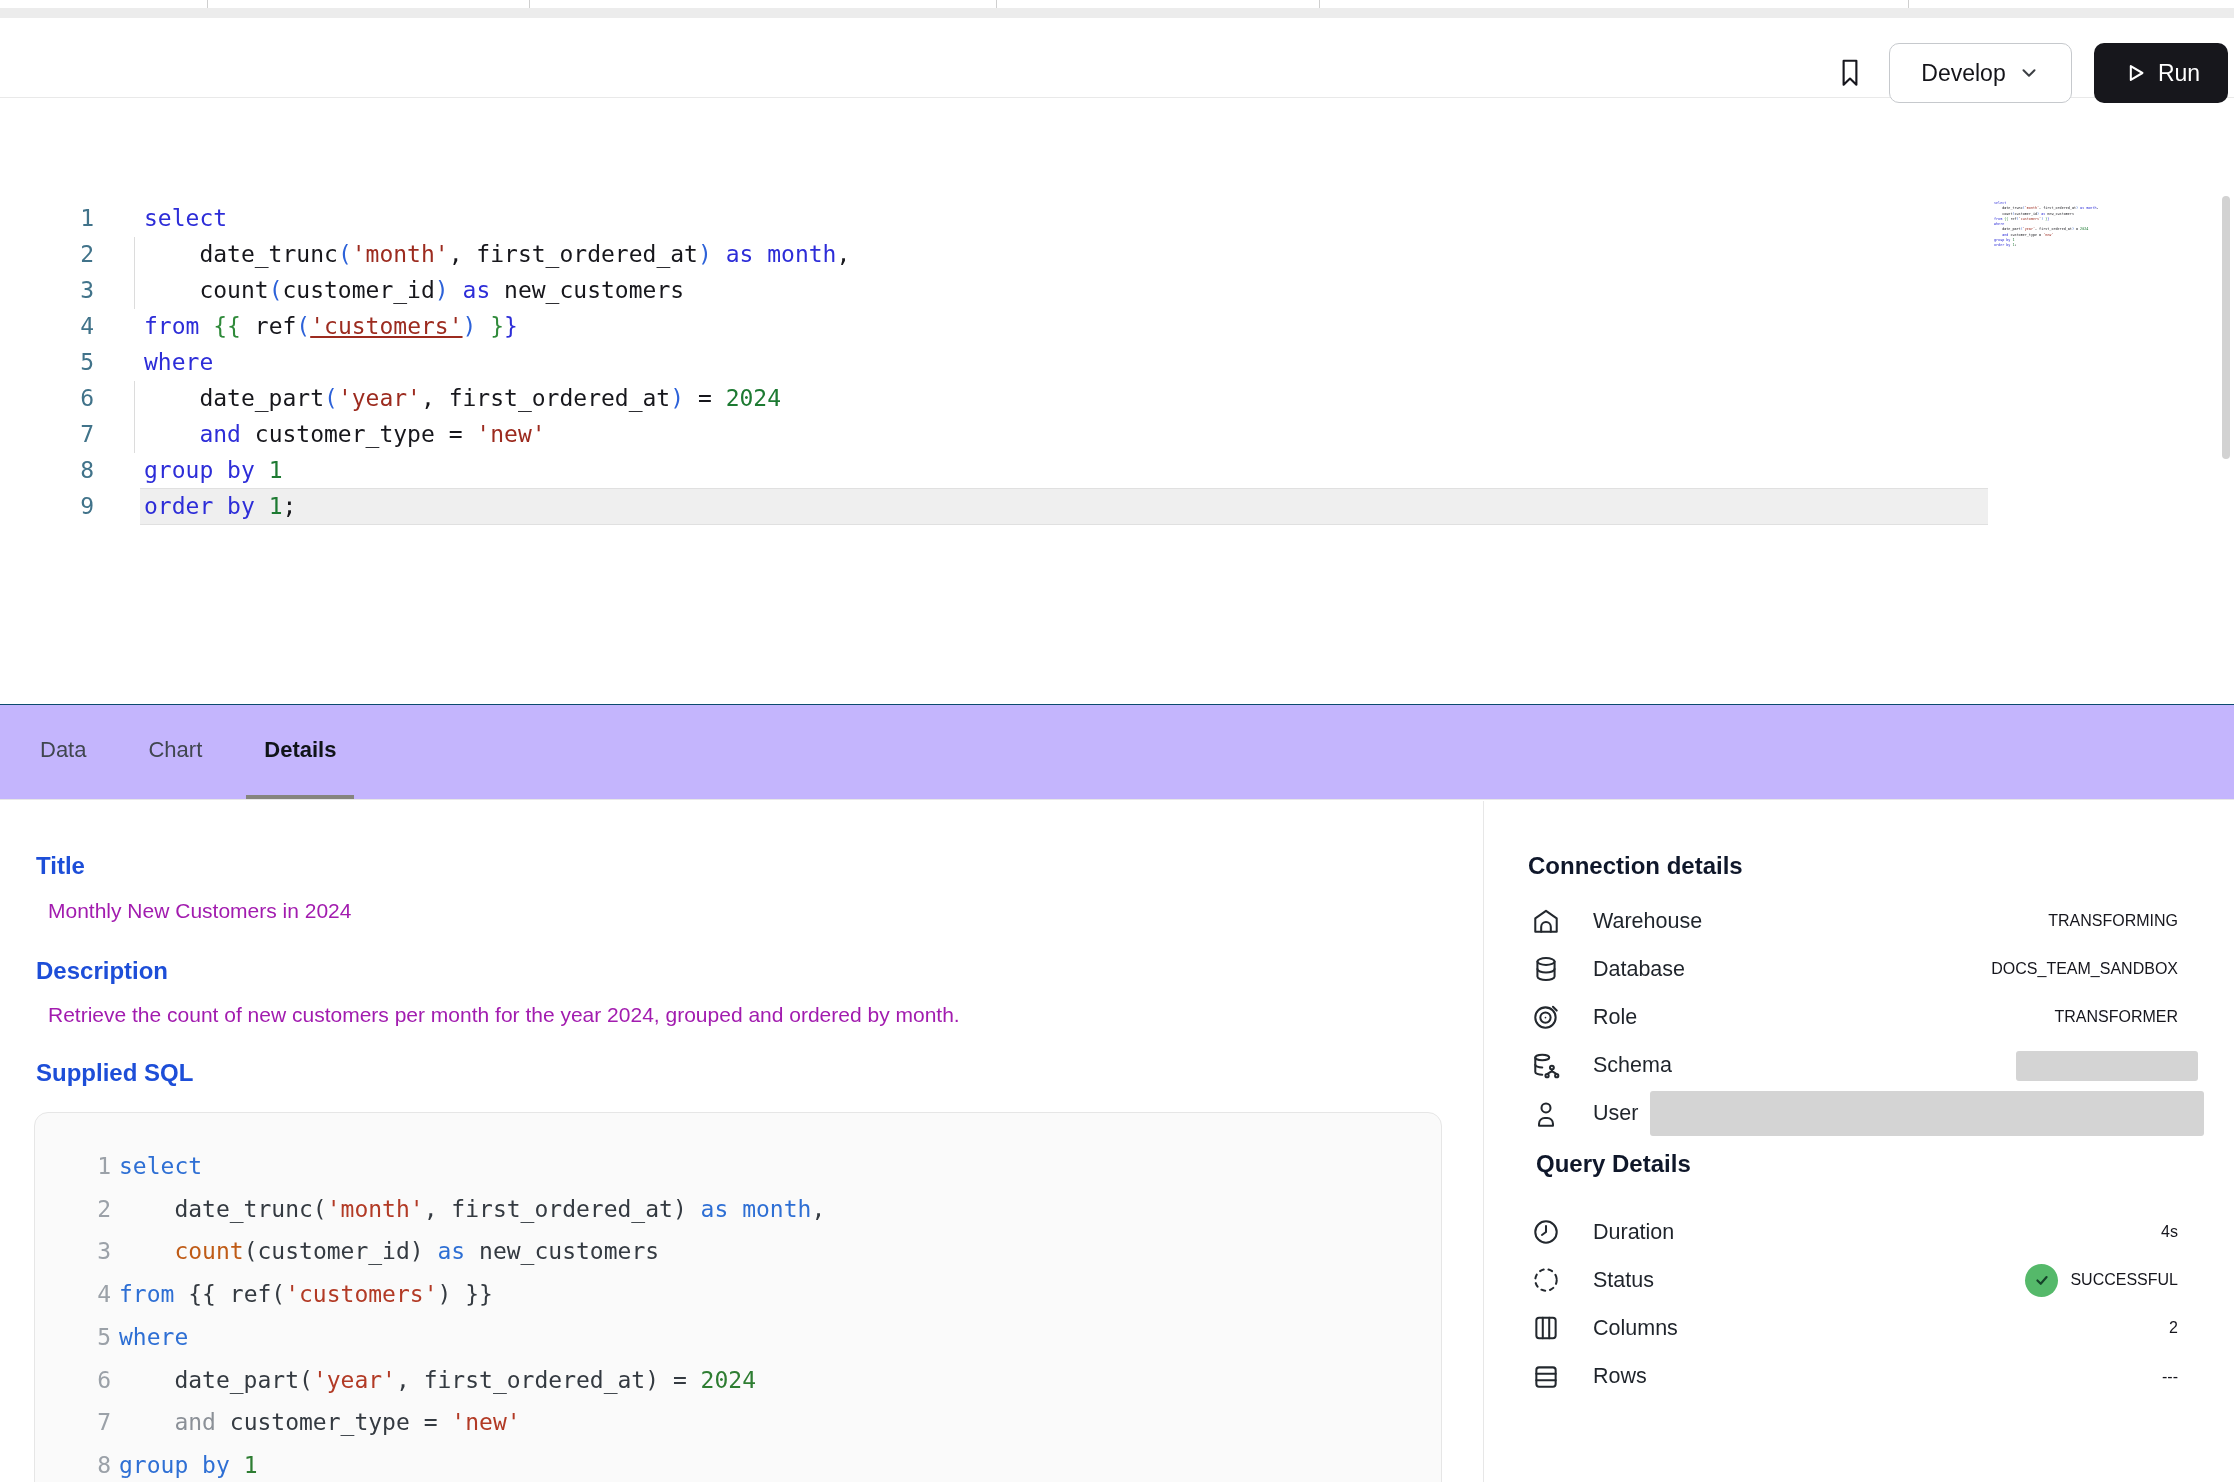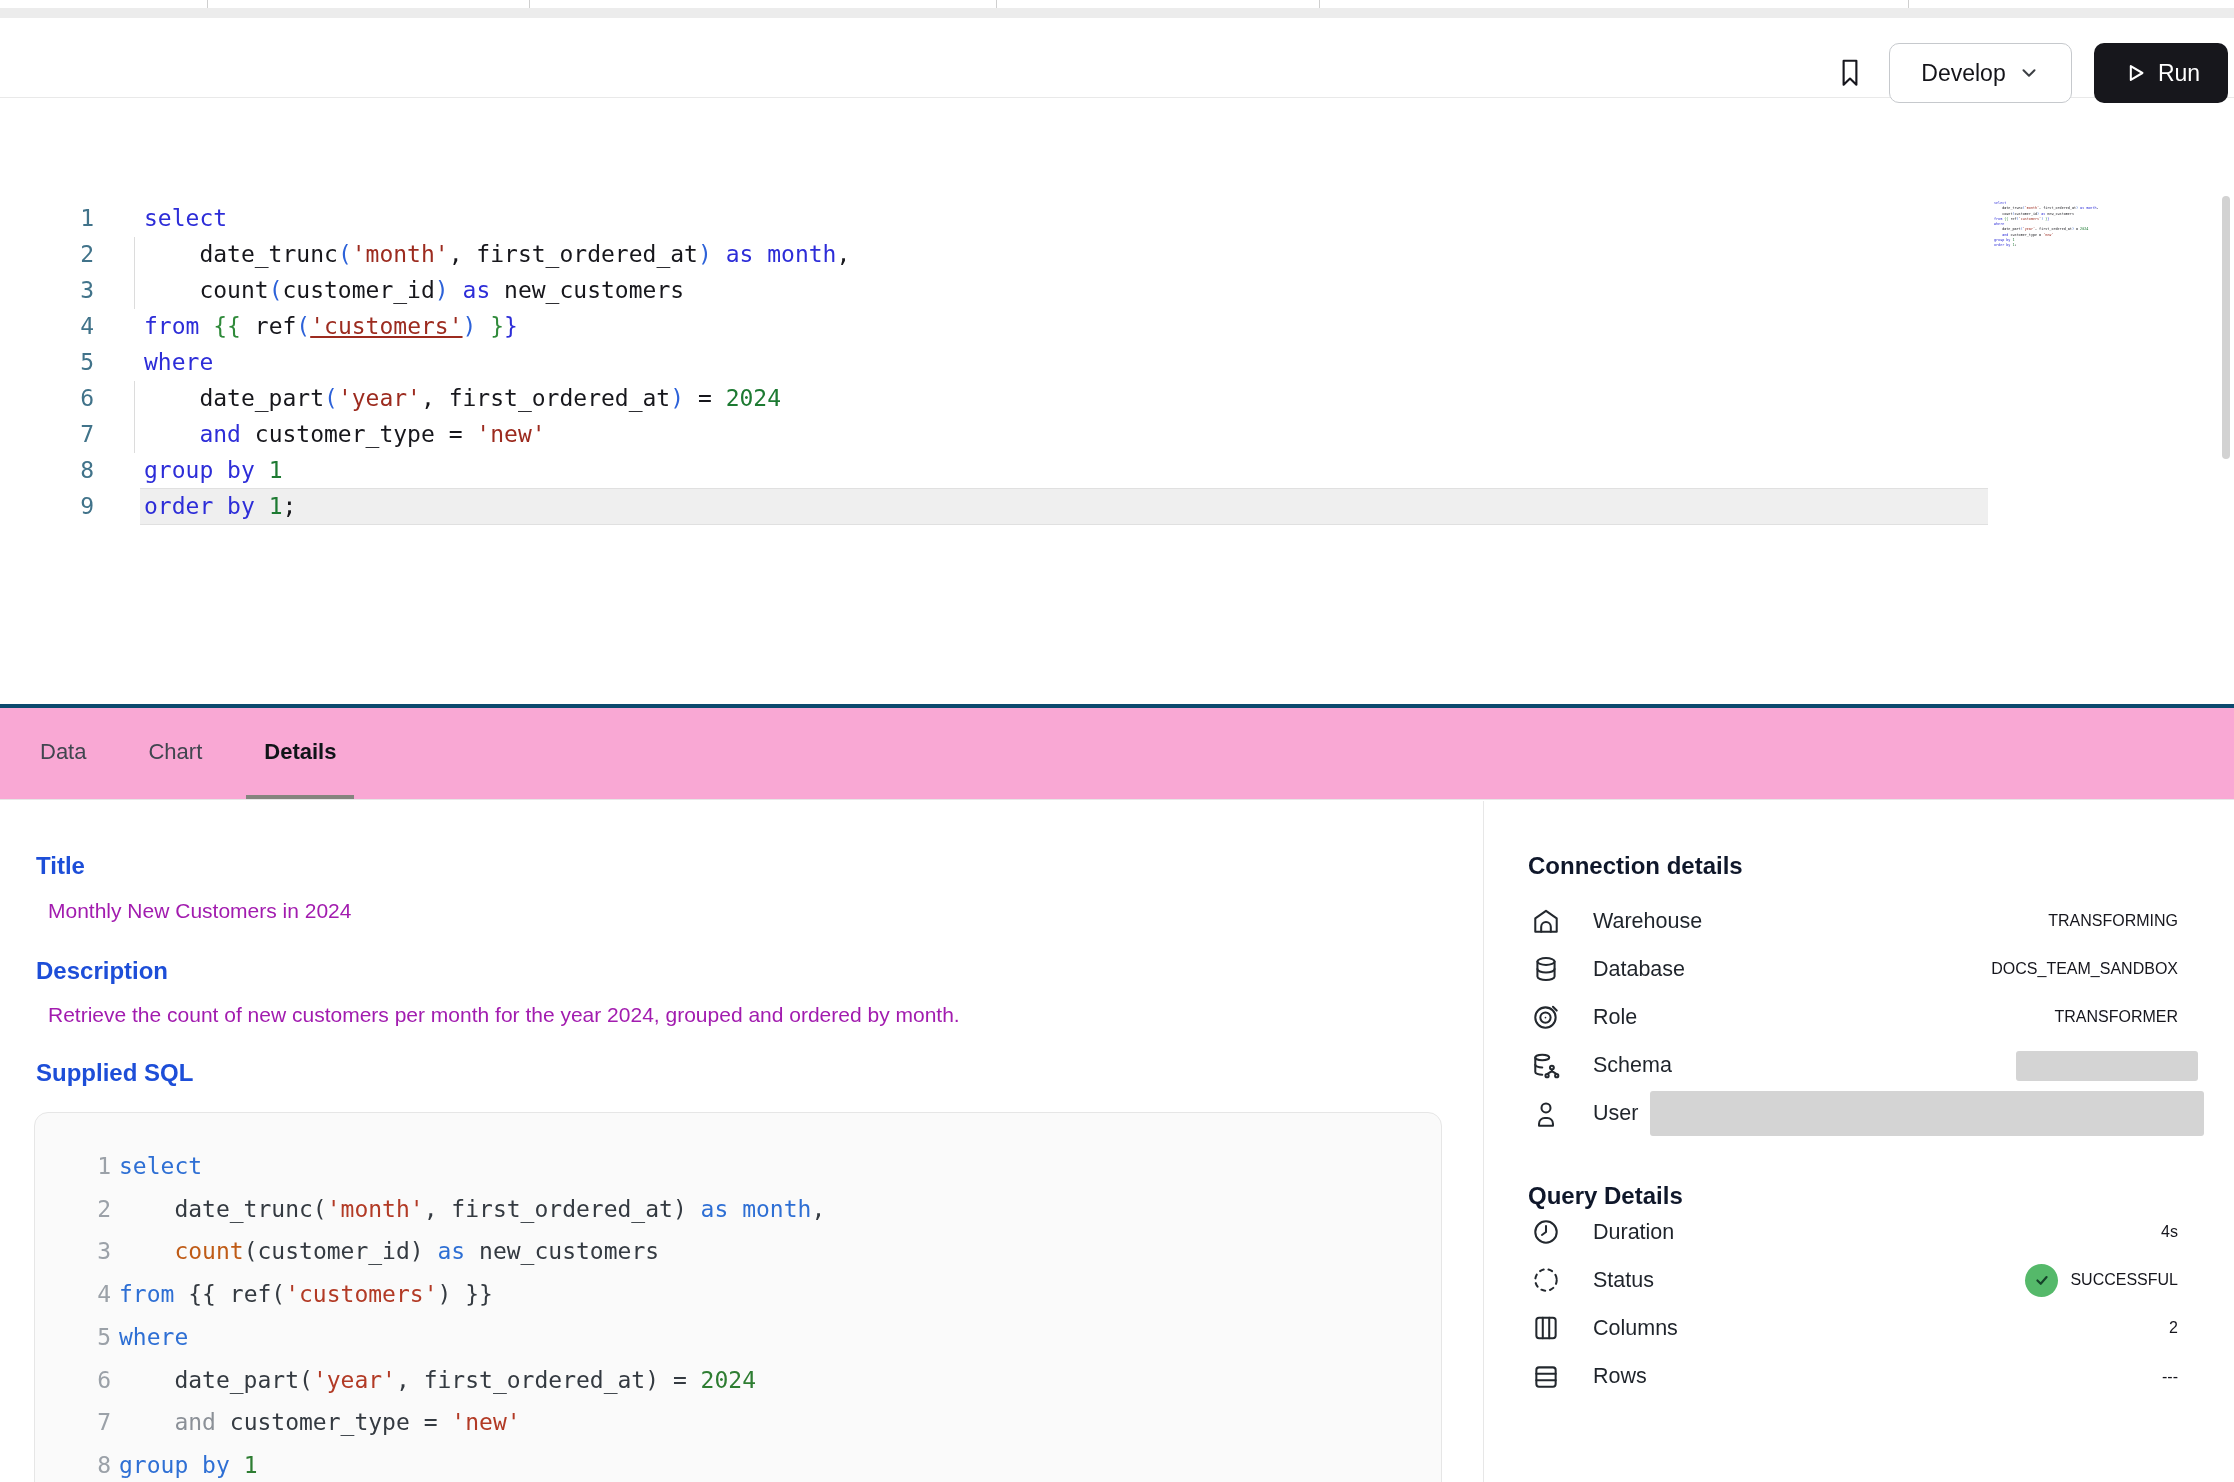--- a/index.html
+++ b/index.html
@@ -59,22 +59,22 @@
   .minimap-inner { transform:scale(0.148); transform-origin:0 0; width:720px;
                    font-family:"DejaVu Sans Mono", monospace; font-size:23px; line-height:36px; }
   .minimap-inner .lc { padding-left:0; }
   .minimap-inner .k { color:#2d2dd8; } .minimap-inner .p { color:#2d62d9; }
   .minimap-inner .s,.minimap-inner .su { color:#9c2b1f; } .minimap-inner .n { color:#1d7a32; }
   .minimap-inner .b { color:#2f8a3a; } .minimap-inner .t { color:#17171c; }
   .vscroll { position:absolute; left:2222px; top:87px; width:8px; height:263px;
              background:#d2d2d2; border-radius:4px; }
 
   
-  .tabsrow { position:absolute; top:704px; left:0; width:2234px; height:96px; background:#f9a8d4;
-             border-top:4px solid #0c4a6e; border-bottom:1px solid #e7e7e7;
+  .tabsrow { position:absolute; top:704px; left:0; width:2234px; height:96px; background:#c4b5fd;
+             border-top:1px solid #0c4a6e; border-bottom:1px solid #e7e7e7;
              display:flex; align-items:stretch; padding-left:22px;text-align:center; }
   .tab { display:flex; align-items:center; padding:0 18px; margin-right:26px; font-size:22px;
          color:#40464f; cursor:pointer; border-bottom:4px solid transparent; }
   .tab.active { color:#101418; font-weight:600; border-bottom-color:#85847e; }
 
   
   .lcol-h { position:absolute; left:36px; font-size:24px; font-weight:700; color:#1d4ed8; }
   .lcol-t { position:absolute; left:48px; font-size:21px; color:#a21caf; }
   .h-title { top:852px; } .t-title { top:899px; }
   .h-desc { top:957px; } .t-desc { top:1003px; }
@@ -85,21 +85,21 @@
             font-family:"DejaVu Sans Mono", monospace; font-size:23px; line-height:42.7px; }
   .sqlbox .ln { width:76px; color:#9ba1a8; }
   .sqlbox .lc { padding-left:8px; }
   .sqlbox .k { color:#2e6fd4; } .sqlbox .f { color:#bf5b16; } .sqlbox .s { color:#b23a25; }
   .sqlbox .n { color:#2e7d32; } .sqlbox .g { color:#8b9097; } .sqlbox .t { color:#343a41; }
 
   
   .rpanel { position:absolute; left:1483px; top:801px; width:751px; height:681px;
             border-left:1px solid #e7e7e7; background:#fff; }
   .rp-h { position:absolute; left:44px; font-size:24px; font-weight:700; color:#0f172a; }
-  .rp-h.conn { top:51px; } .rp-h.qd { top:381px; }
+  .rp-h.conn { top:51px; } .rp-h.qd { top:349px;margin-left:8px; }
   .rows-block { position:absolute; left:0; width:751px; }
   .rows-block.conn { top:96px; } .rows-block.qd { top:407px; }
   .irow { display:flex; align-items:center; height:48.2px; padding:0 57px 0 47px; }
   .ricon { width:30px; height:30px; flex:none; display:flex; color:#23282e; }
   .ricon svg { width:30px; height:30px; }
   .rlabel { font-size:21.5px; color:#1f242b; margin-left:32px; }
   .rvalue { margin-left:auto; font-size:16px; color:#16161d; display:flex; align-items:center; gap:12px; }
   .redact { display:inline-block; background:#d4d4d4; border-radius:3px; }
   [data-name="row-schema"] .redact { width:182px; height:30px; margin-right:-20px; }
   [data-name="row-user"] .redact { width:554px; height:45px; margin-right:-26px; }

